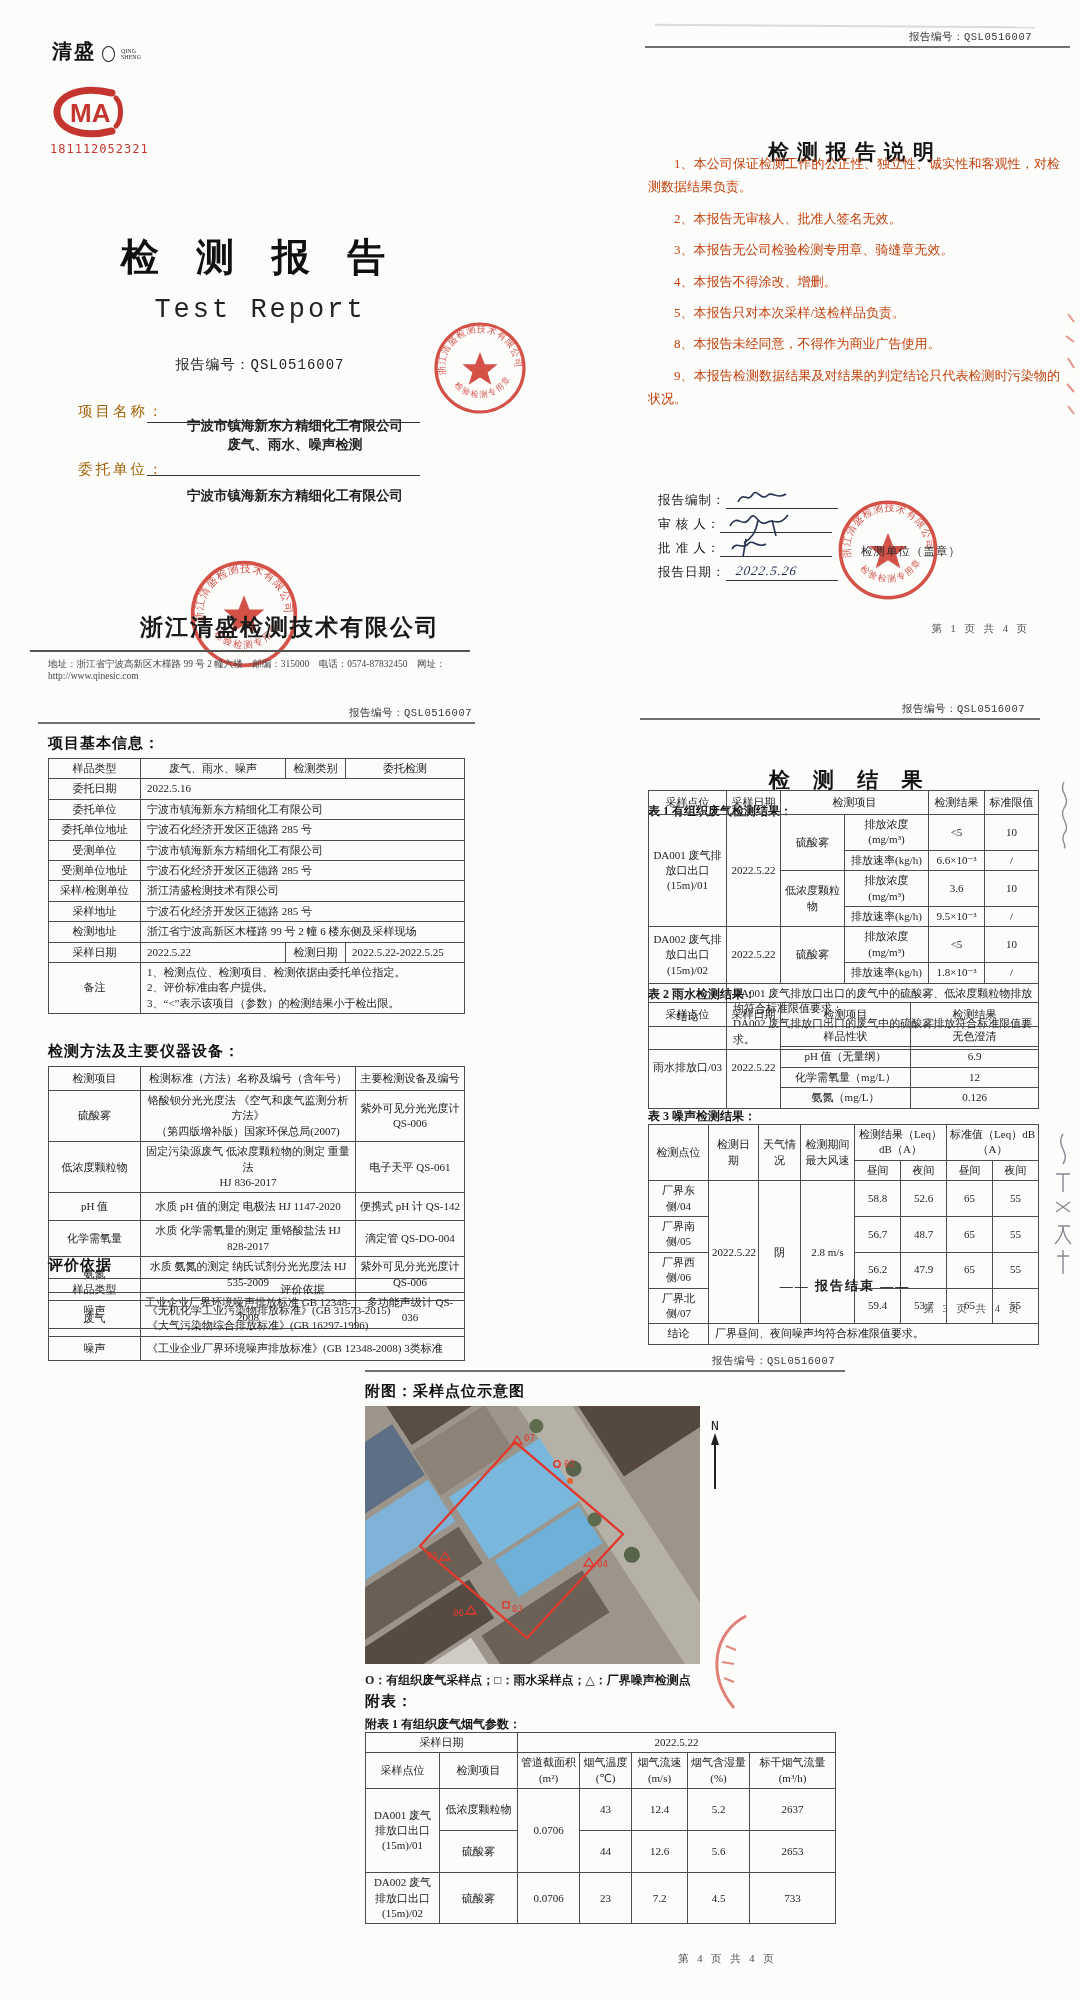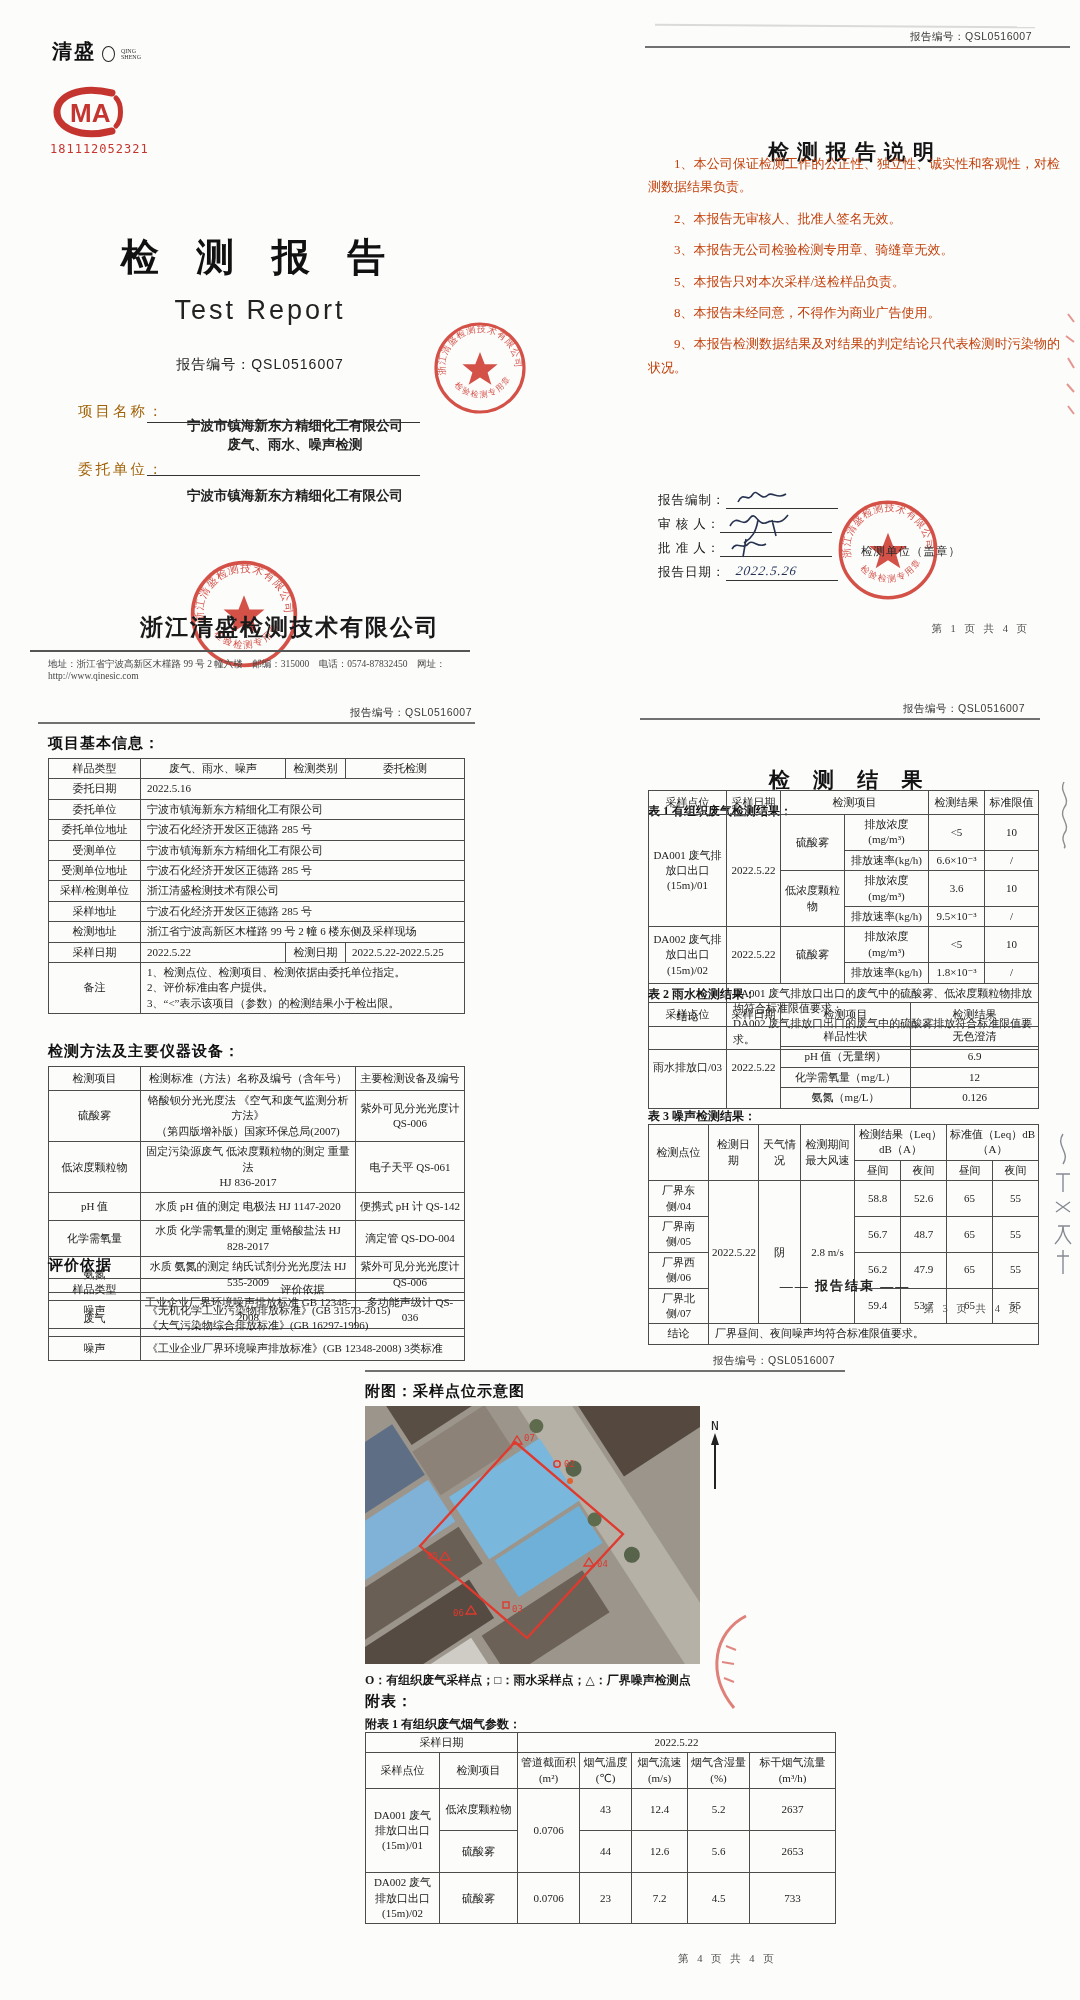--- a/index.html
+++ b/index.html
@@ -1,20 +1,20 @@
 <!DOCTYPE html>
 <html><head>
 <meta charset="utf-8">
 <style>
   html,body{margin:0;padding:0;background:#ffffff;}
   #canvas{position:relative;width:1080px;height:2000px;background:#fcfcfb;overflow:hidden;
           font-family:"Liberation Serif","DejaVu Sans",serif;color:#1f1f1f;}
   .page{position:absolute;}
   .abs{position:absolute;}
-  .mono{font-family:Liberation Sans, sans-serif;}
+  .mono{font-family:Liberation Mono, monospace;}
   .red{color:#c5352f;}
   .center{text-align:center;margin-top:32px;}
   .repno{font-size:10.5px;color:#3a3a3a;letter-spacing:.5px;}
   .hdr-rule{border-bottom:2px solid #707070;height:0;}
   
   .cover-title{font-size:38px;font-weight:bold;letter-spacing:14px;color:#111;}
   .cover-title-en{font-size:27px;letter-spacing:3px;color:#222;text-align:center;}
   .cover-repno{font-size:14px;letter-spacing:1px;color:#222;}
   .blank-line{border-bottom:1.5px solid #333;height:0;}
   .fieldlabel{font-size:14.5px;letter-spacing:3px;color:#a16207;}
@@ -119,20 +119,21 @@
   <div class="page" style="left:640px;top:10px;width:440px;height:668px;">
     <div class="abs repno" style="right:48px;top:20px;">
       <span>报告编号：</span><span class="mono">QSL0516007</span>
     </div>
     <div class="abs hdr-rule" style="left:5px;right:10px;top:36px;"></div>
     <div class="abs page2-title center" style="left:0;width:430px;top:96px;">检测报告说明</div>
     <div class="abs" style="left:8px;top:142px;width:412px;">
       <p class="note">1、本公司保证检测工作的公正性、独立性、诚实性和客观性，对检测数据结果负责。</p>
       <p class="note">2、本报告无审核人、批准人签名无效。</p>
       <p class="note">3、本报告无公司检验检测专用章、骑缝章无效。</p>
+      <p class="note">4、本报告不得涂改、增删。</p>
       <p class="note">5、本报告只对本次采样/送检样品负责。</p>
       <p class="note">8、本报告未经同意，不得作为商业广告使用。</p>
       <p class="note">9、本报告检测数据结果及对结果的判定结论只代表检测时污染物的状况。</p>
     </div>
 
     <div class="abs" style="left:18px;top:482px;">
       <div class="sigrow"><span>报告编制：</span><span class="sigline"><svg width="60" height="20" viewBox="0 0 60 20" class="abs" style="left:8px;top:-4px">
               <path d="M4 14 C10 2 13 16 19 6 C23 0 27 14 34 7 C38 3 44 12 52 6" fill="none" stroke="#26324f" stroke-width="1.6"></path>
             </svg></span></div>
       <div class="sigrow"><span>审 核 人：</span><span class="sigline"><svg width="70" height="34" viewBox="0 0 70 34" class="abs" style="left:6px;top:-6px">

